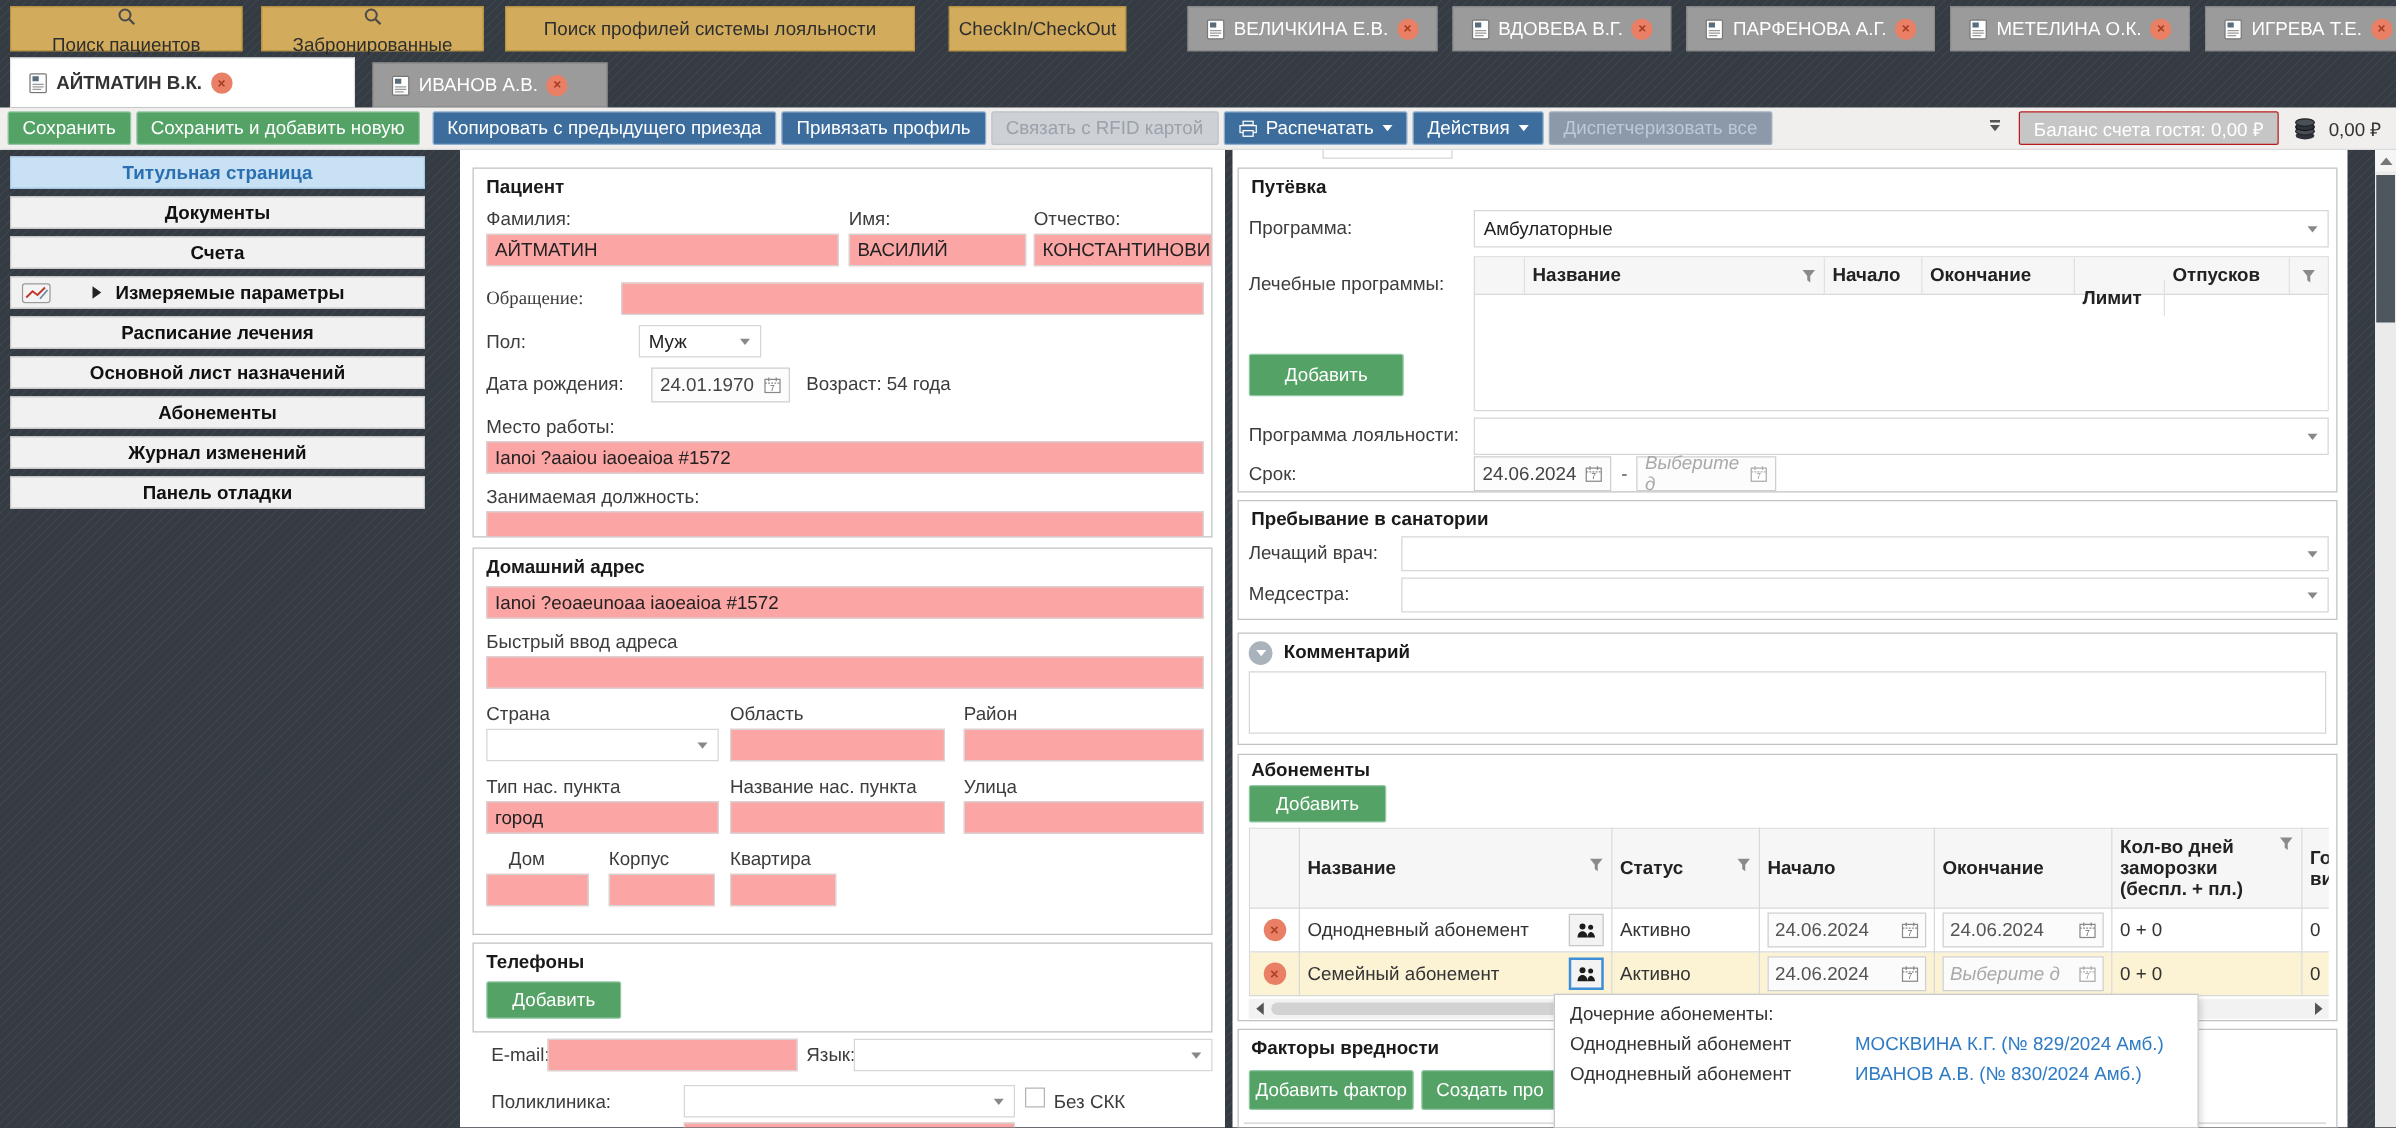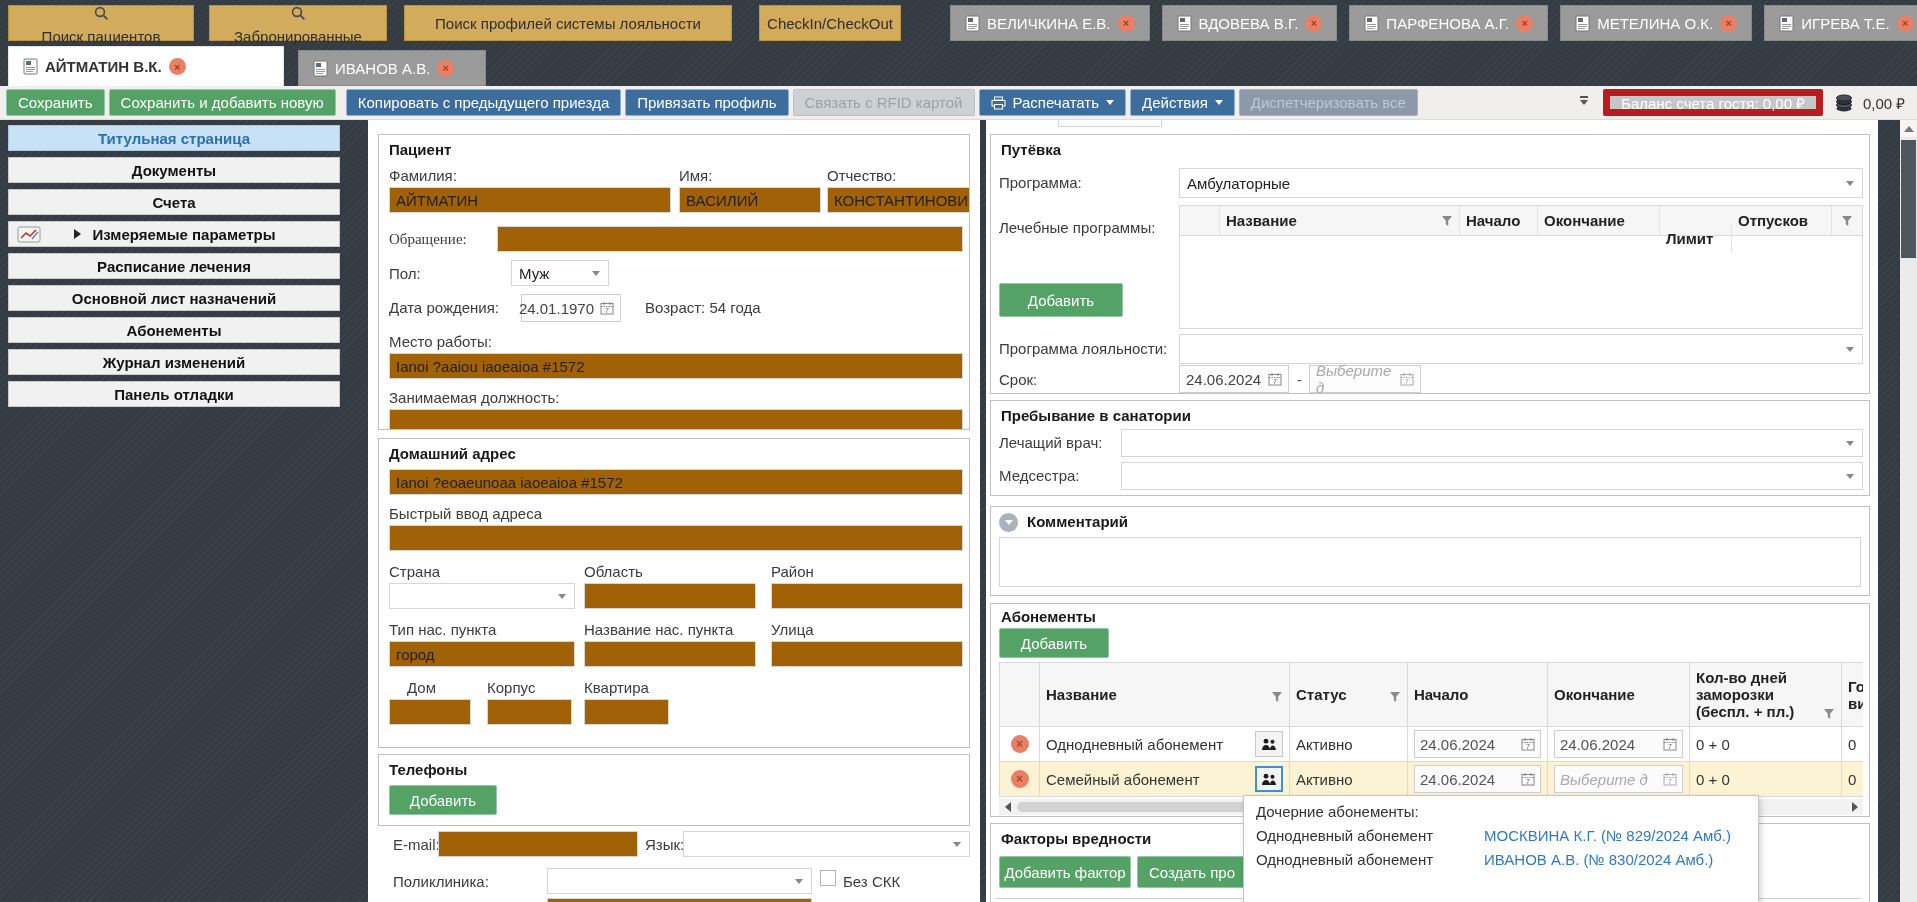--- a/index.html
+++ b/index.html
@@ -22,42 +22,42 @@
 
   
   .toolbar { position:absolute; left:0; top:86px; width:1917px; height:34px; background:#f1efed;
              border-bottom:1px solid #dcdcdc; display:flex; align-items:center; padding:0 6px; }
   .btn { height:27px; display:inline-flex; align-items:center; gap:7px; padding:0 11px;
          font-size:15px; margin-right:4px; border-radius:2px; cursor:pointer; white-space:nowrap; }
   .btn.green { background:#54a266; border:1px solid #92c8a4; color:#fff; }
   .btn.blue  { background:#3d6d9d; border:1px solid #8fb0cf; color:#fff; }
   .btn.dis   { background:#cdd1d5; border:1px solid #bcc1c7; color:#9aa1ab; cursor:default; }
   .btn.slate { background:#8b99a9; border:1px solid #a2b2c1; color:#bcc9d6; cursor:default; }
-  .btn.bal   { background:#c6c6c6; border:7px solid #b91c1c; color:#fff; cursor:default; margin-right:10px; }
+  .btn.bal   { background:#c6c6c6; border:1px solid #b91c1c; color:#fff; cursor:default; margin-right:10px; }
   .caret { width:0; height:0; border:4px solid transparent; border-top:5px solid #fff; margin-top:4px; }
   .spacer { flex:1; }
   .ovfl { width:14px; margin-right:12px; display:flex; flex-direction:column; align-items:center; gap:2px; }
   .ovfl i { display:block; width:8px; height:2px; background:#555; }
   .ovfl b { width:0; height:0; border:4px solid transparent; border-top:5px solid #555; }
 
   
   .side { position:absolute; left:8px; top:125px; width:332px; }
   .sitem { position:relative; height:26px; margin-bottom:6px; background:#f1f1f1;
            border:1px solid #c9c9c9; display:flex; align-items:center; justify-content:center;
            font-weight:bold; font-size:15px; color:#111; cursor:pointer; }
   .sitem.active { background:#c9e1f5; color:#2a6fb0; border-color:#a8c8e4; }
   .sitem .sicon { position:absolute; left:8px; top:4px; }
   .tri { width:0; height:0; border:5px solid transparent; border-left:7px solid #222; margin-right:6px; margin-left:2px; }
 
   
   .panel { position:absolute; top:120px; background:#fff; overflow:hidden; }
   .gbox { position:absolute; border:1px solid #c2c2c2; background:#fff; overflow:hidden; }
   .gtitle { position:absolute; top:6px; left:10px; font-weight:bold; font-size:15px; color:#1a1a1a; white-space:nowrap; }
   .lb { position:absolute; font-size:15px; color:#3c3c3c; white-space:nowrap; }
-  .inp { position:absolute; background:#a16207; border:1px solid #d6d6d6; height:26px;
+  .inp { position:absolute; background:#fca5a5; border:1px solid #d6d6d6; height:26px;
          font-family:"Liberation Sans",sans-serif; font-size:15px; color:#222; padding:0 6px; }
   .sel { position:absolute; background:#fff; border:1px solid #d6d6d6; height:26px;
          display:flex; align-items:center; padding:0 22px 0 7px; font-size:15px; color:#222; cursor:pointer; }
   .sel::after { content:''; position:absolute; right:8px; top:50%; margin-top:-2px;
                 border:4px solid transparent; border-top:5px solid #888; }
   .dtb { position:absolute; display:flex; align-items:center; justify-content:space-between;
          border:1px solid #cfcfcf; background:#fcfcfc; padding:0 6px; height:28px;
          font-size:15px; color:#444; gap:6px; cursor:pointer; }
   .ph { font-style:italic; color:#a9a9a9; }
   .cb { position:absolute; width:16px; height:16px; border:1px solid #b5b5b5; background:#fff; cursor:pointer; }
@@ -70,21 +70,21 @@
   .vhead > div { padding:0 6px; border-right:1px solid #e1e1e1; height:100%; display:flex; align-items:center; }
   .vbody { height:92px; background:#fff; }
 
   
   .subswrap { position:absolute; overflow:hidden; }
   table.subs { border-collapse:collapse; table-layout:fixed; width:930px; background:#fff; }
   table.subs th, table.subs td { border:1px solid #d9d9d9; font-size:15px; padding:2px 6px; vertical-align:middle; }
   table.subs th { background:#f6f6f6; text-align:left; font-weight:bold; color:#222; height:64px; }
   table.subs td { height:35px; }
   tr.hl td { background:#fbf3d3; }
-  .thflex { display:flex; align-items:flex-end; justify-content:space-between; gap:20px; }
+  .thflex { display:flex; align-items:flex-start; justify-content:space-between; gap:20px; }
   .namecell { display:flex; align-items:center; justify-content:space-between; gap:4px; }
   .pplbtn { width:28px; height:26px; border:1px solid #c7c7c7; background:#f3f3f3; display:flex;
             align-items:center; justify-content:center; cursor:pointer; flex:0 0 auto; }
   .pplbtn.focused { border:2px solid #3f8fd6; }
   .delc { width:18px; height:18px; border-radius:50%; background:#e98066; color:#b04325; font-weight:bold;
           font-size:12px; display:flex; align-items:center; justify-content:center; cursor:pointer; margin:0 auto; }
   .celldate { display:flex; align-items:center; justify-content:space-between; border:1px solid #cfcfcf;
               background:#fbfbfb; height:28px; padding:0 5px; color:#555; cursor:pointer; }
 
   
@@ -320,21 +320,21 @@
 
     <span class="lb" style="left:10px; top:96px;font-family:Liberation Serif, serif;">Обращение:</span>
     <input class="inp" style="left: 118px; top: 91px; width: 466px;">
 
     <span class="lb" style="left:10px; top:130px;">Пол:</span>
     <div class="sel" style="left:132px; top:125px; width:98px;">
         <span>Муж</span>
       </div>
 
     <span class="lb" style="left:10px; top:164px;">Дата рождения:</span>
-    <div class="dtb" style="left:142px; top:159px; width:100px;justify-content:flex-end;">
+    <div class="dtb" style="left:142px; top:159px; width:111px;">
       <span>24.01.1970</span>
       <svg class="icon" width="14" height="14" viewBox="0 0 14 14">
           <rect x="1" y="2.5" width="12" height="10.5" fill="#fff" stroke="#888"></rect>
           <line x1="4" y1="1" x2="4" y2="4" stroke="#888"></line>
           <line x1="10" y1="1" x2="10" y2="4" stroke="#888"></line>
           <line x1="1" y1="5.5" x2="13" y2="5.5" stroke="#888" stroke-dasharray="1.5,1"></line>
           <text x="7" y="11.5" font-size="7" text-anchor="middle" fill="#666" font-family="Liberation Sans">7</text>
         </svg>
     </div>
     <span class="lb" style="left:266px; top:164px;">Возраст: 54 года</span>

